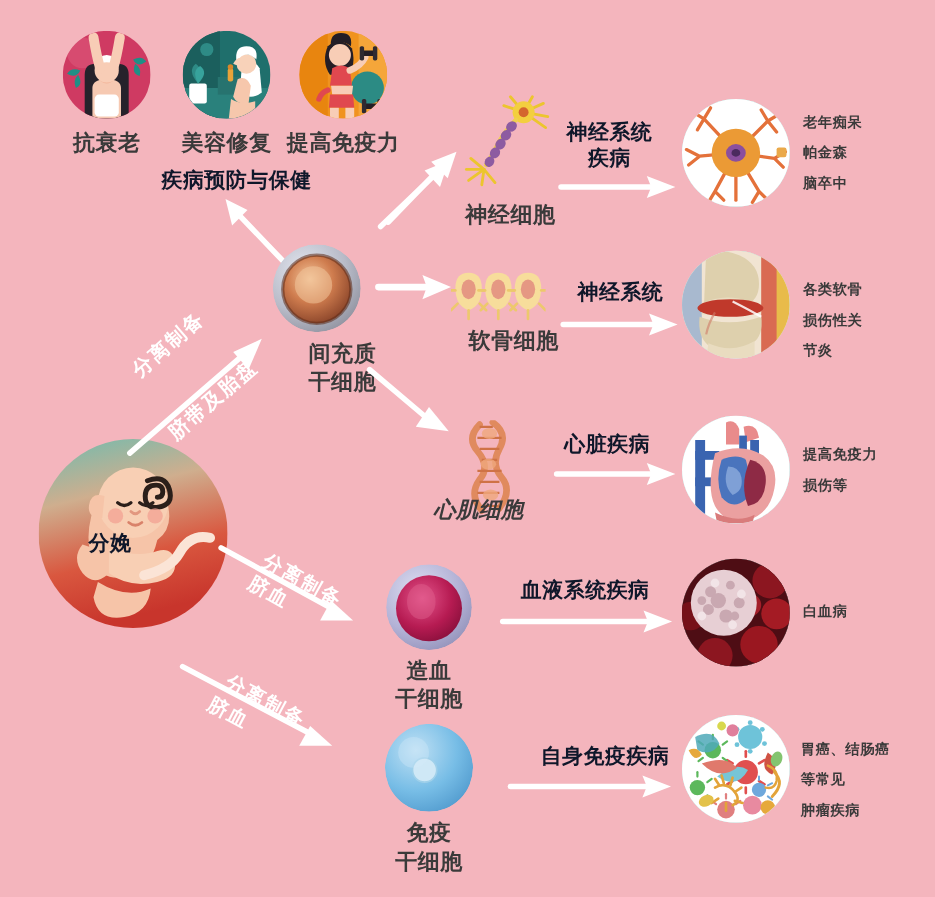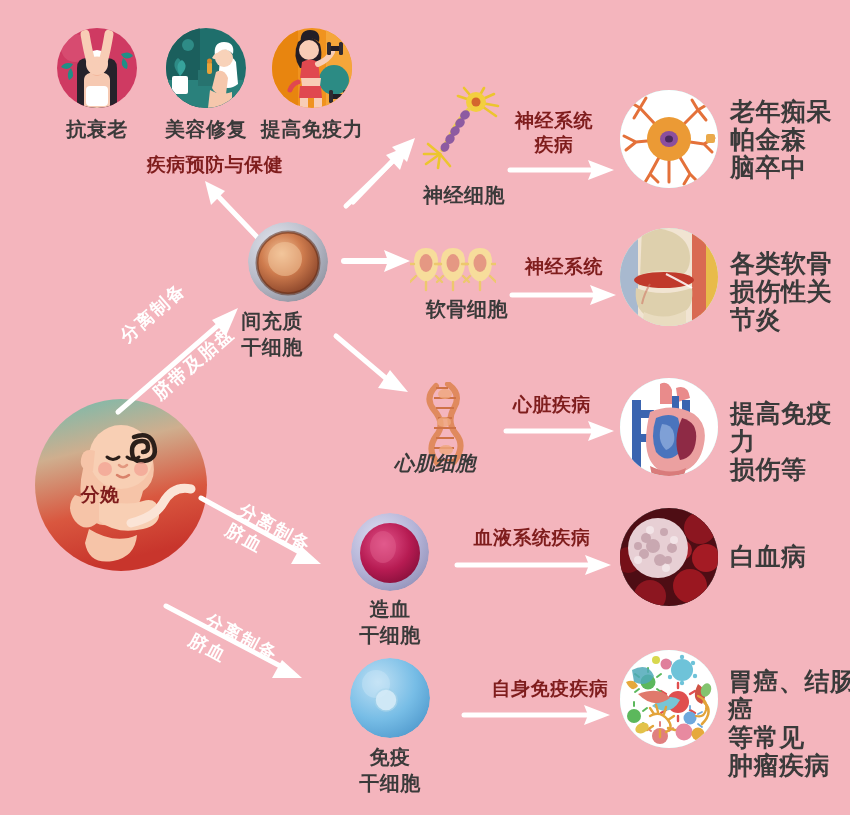--- a/index.html
+++ b/index.html
@@ -12,25 +12,25 @@
   }
   #stage{position:absolute;inset:0;width:850px;height:704px;}
   .abs{position:absolute;}
 
   
   .lbl-dark{
     color:#3a3a3a;font-size:20px;line-height:26px;font-weight:700;
     text-align:center;white-space:pre-line;letter-spacing:.5px;
   }
   .lbl-white{
-    color:#7f1d1d;font-size:19px;line-height:24px;font-weight:700;
+    color:#0f172a;font-size:19px;line-height:24px;font-weight:700;
     text-align:center;white-space:pre-line;letter-spacing:.5px;
   }
   .lbl-right{
-    color:#3a3a3a;font-size:25px;line-height:28px;font-weight:700;
+    color:#3a3a3a;font-size:13px;line-height:28px;font-weight:700;
     text-align:left;white-space:pre-line;letter-spacing:.5px;
   }
 
   
   .bubble{border-radius:50%;overflow:hidden;position:absolute;}
   .bubble.ring{box-shadow:0 0 0 2px #9fd0cf inset;}
   .bubble svg{display:block;width:100%;height:100%;}
 
   
   .arrow-wrap{position:absolute;}
@@ -199,21 +199,21 @@
           <stop offset="45%" stop-color="#cf7c4e"></stop>
           <stop offset="100%" stop-color="#7d3a23"></stop>
         </radialGradient>
       </defs>
       <circle cx="40" cy="40" r="40" fill="url(#mscOuter)"></circle>
       <circle cx="40" cy="41" r="31" fill="url(#mscInner)"></circle>
       <circle cx="40" cy="41" r="31" fill="none" stroke="#5d2b1a" stroke-width="3" opacity=".55"></circle>
       <circle cx="37" cy="37" r="17" fill="#f0c49b" opacity=".55"></circle>
     </svg>
   </div>
-  <div class="lbl-dark abs" style="left:217px;top:308px;width:110px;">间充质
+  <div class="lbl-dark abs" style="left:232px;top:308px;width:110px;text-align:right;">间充质
 干细胞</div>
 
   <div class="arrow-wrap" style="left:340px;top:138px;">
     <svg width="80" height="75" viewBox="0 0 80 75">
       <path d="M6 68 L54 22" stroke="#fff" stroke-width="5" stroke-linecap="round"></path>
       <path d="M68 8 L60 32 L46 17 Z" fill="#fff"></path>
     </svg>
   </div>
 
   <div class="arrow-wrap" style="left:342px;top:247px;">

